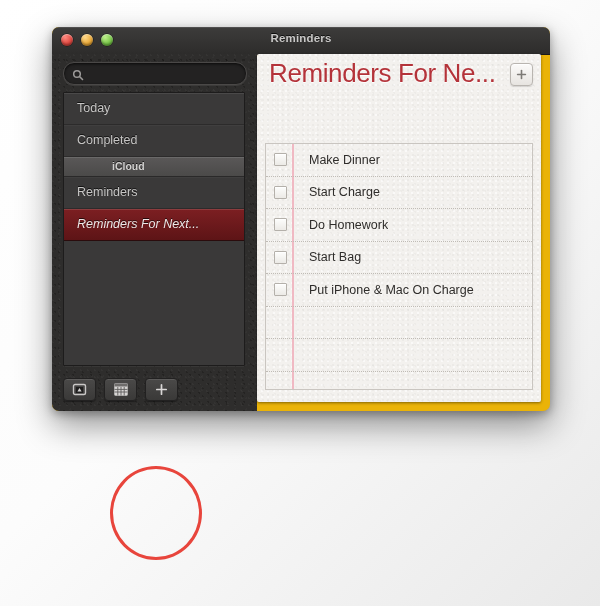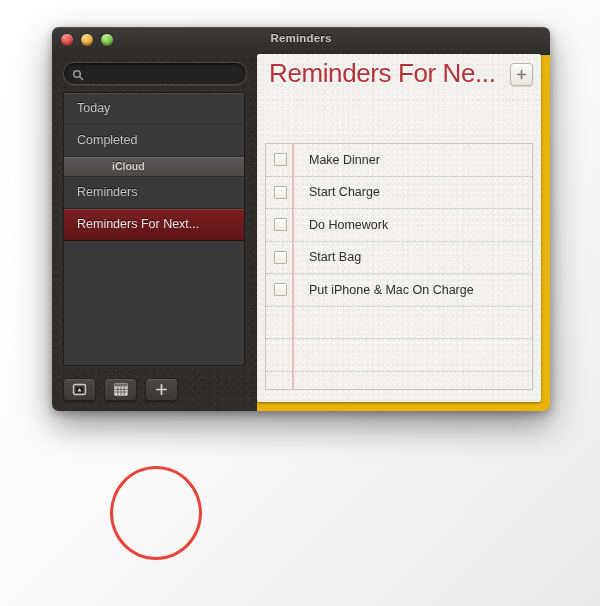--- a/index.html
+++ b/index.html
@@ -144,20 +144,21 @@
     box-shadow: inset 0 1px 0 rgba(255,255,255,0.10);
     padding-left: 48px;
   }
   .side-row.selected {
     color: #efe6e6;
     background-image: linear-gradient(#7c1f22, #5d1416);
     background-color: #6b191b;
     border-bottom: 1px solid #2a0c0d;
     box-shadow: inset 0 1px 0 rgba(255,255,255,0.13);
     text-shadow: 0 -1px 0 rgba(0,0,0,0.65);
+    font-style: italic;
   }
 
   
   #sidebar-toolbar {
     position: absolute;
     left: 11px; bottom: 10px;
     display: flex;
     gap: 8px;
   }
   .tb-btn {

